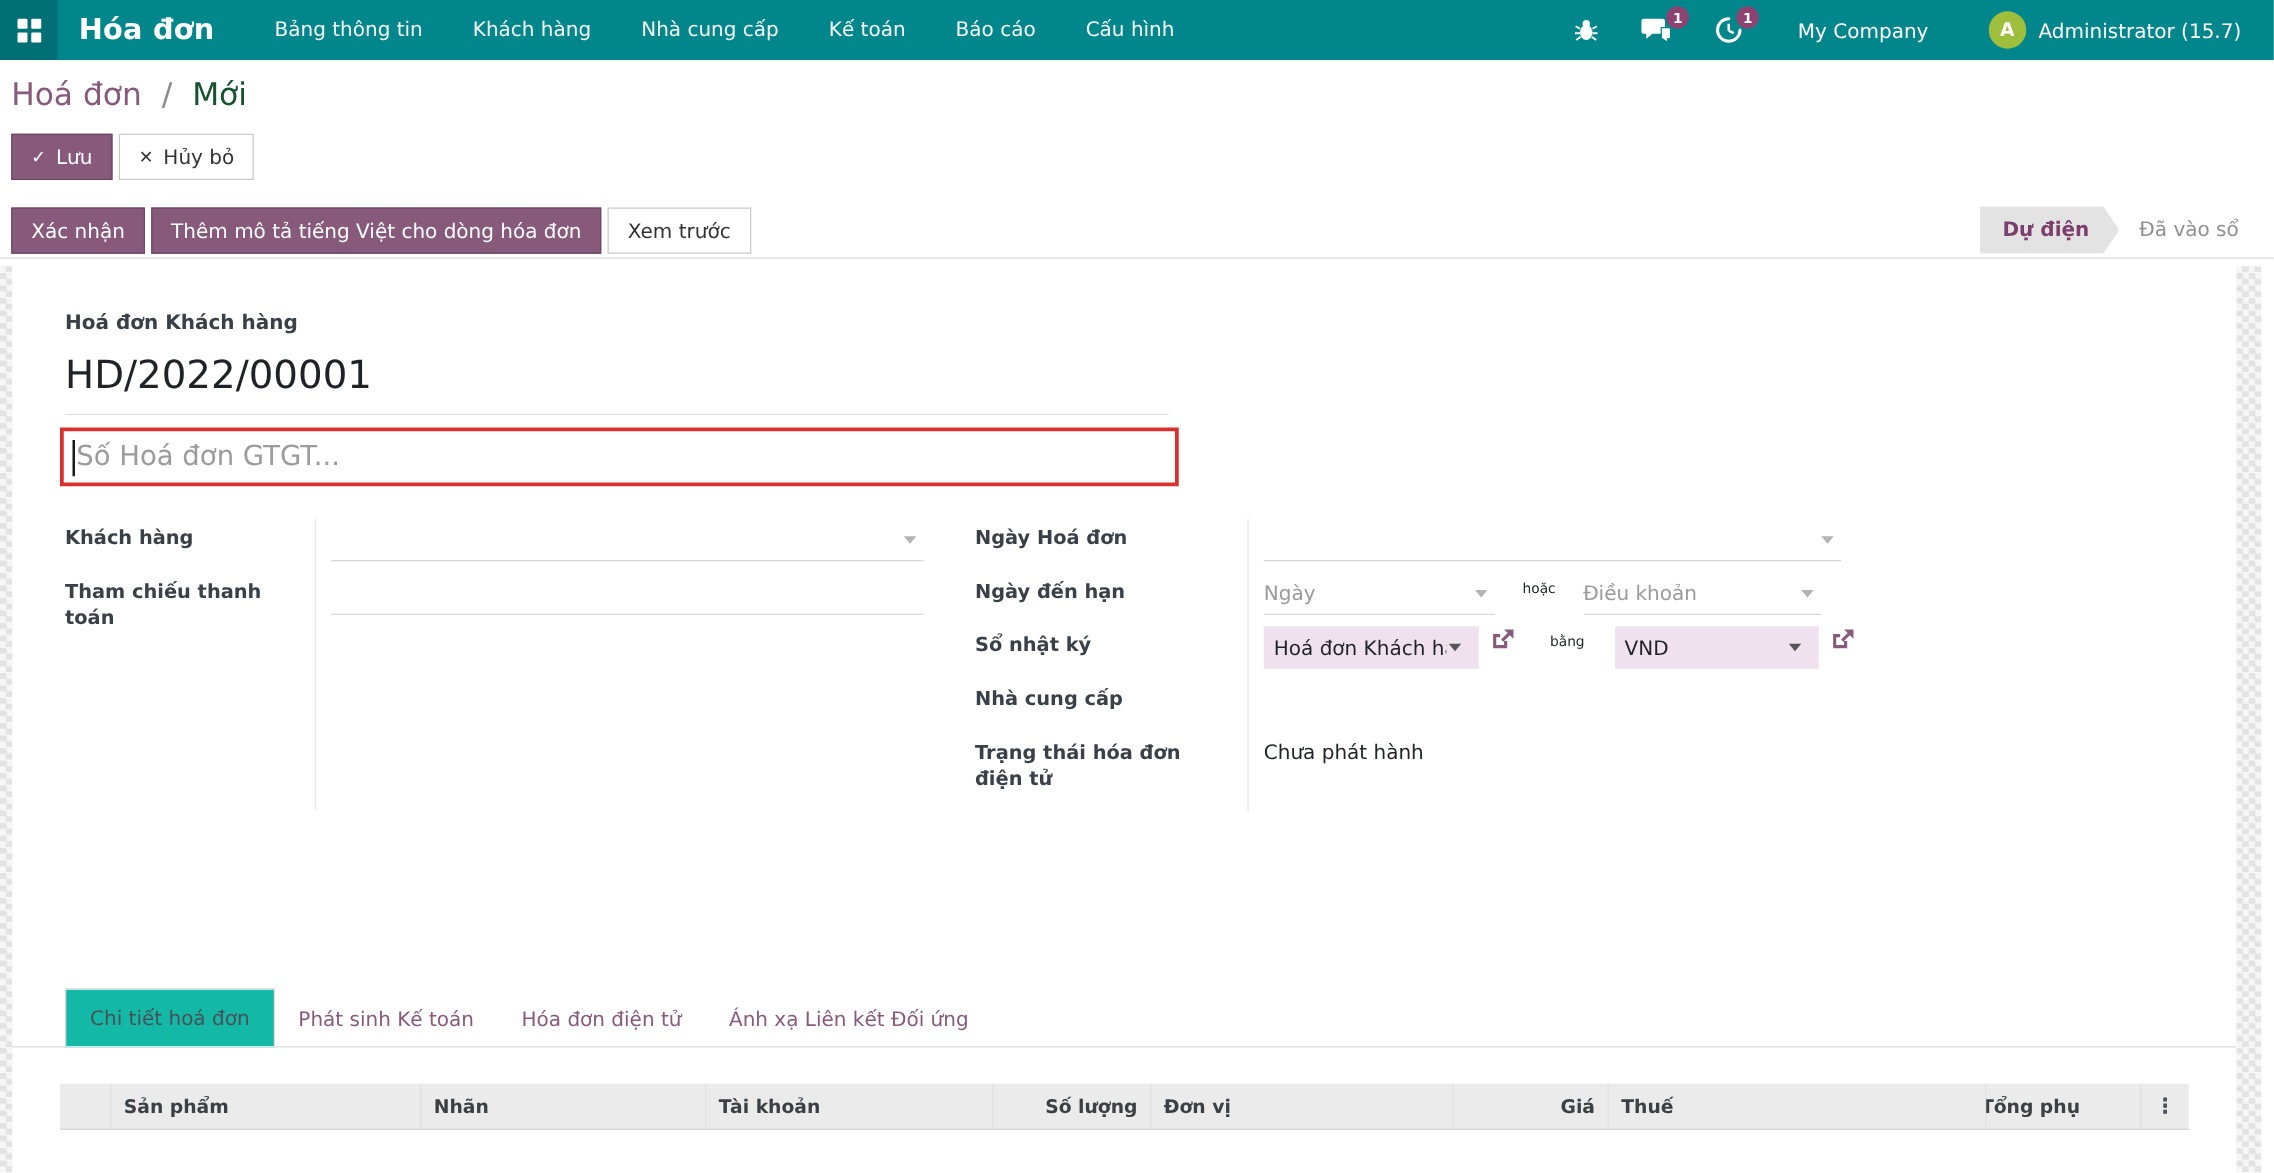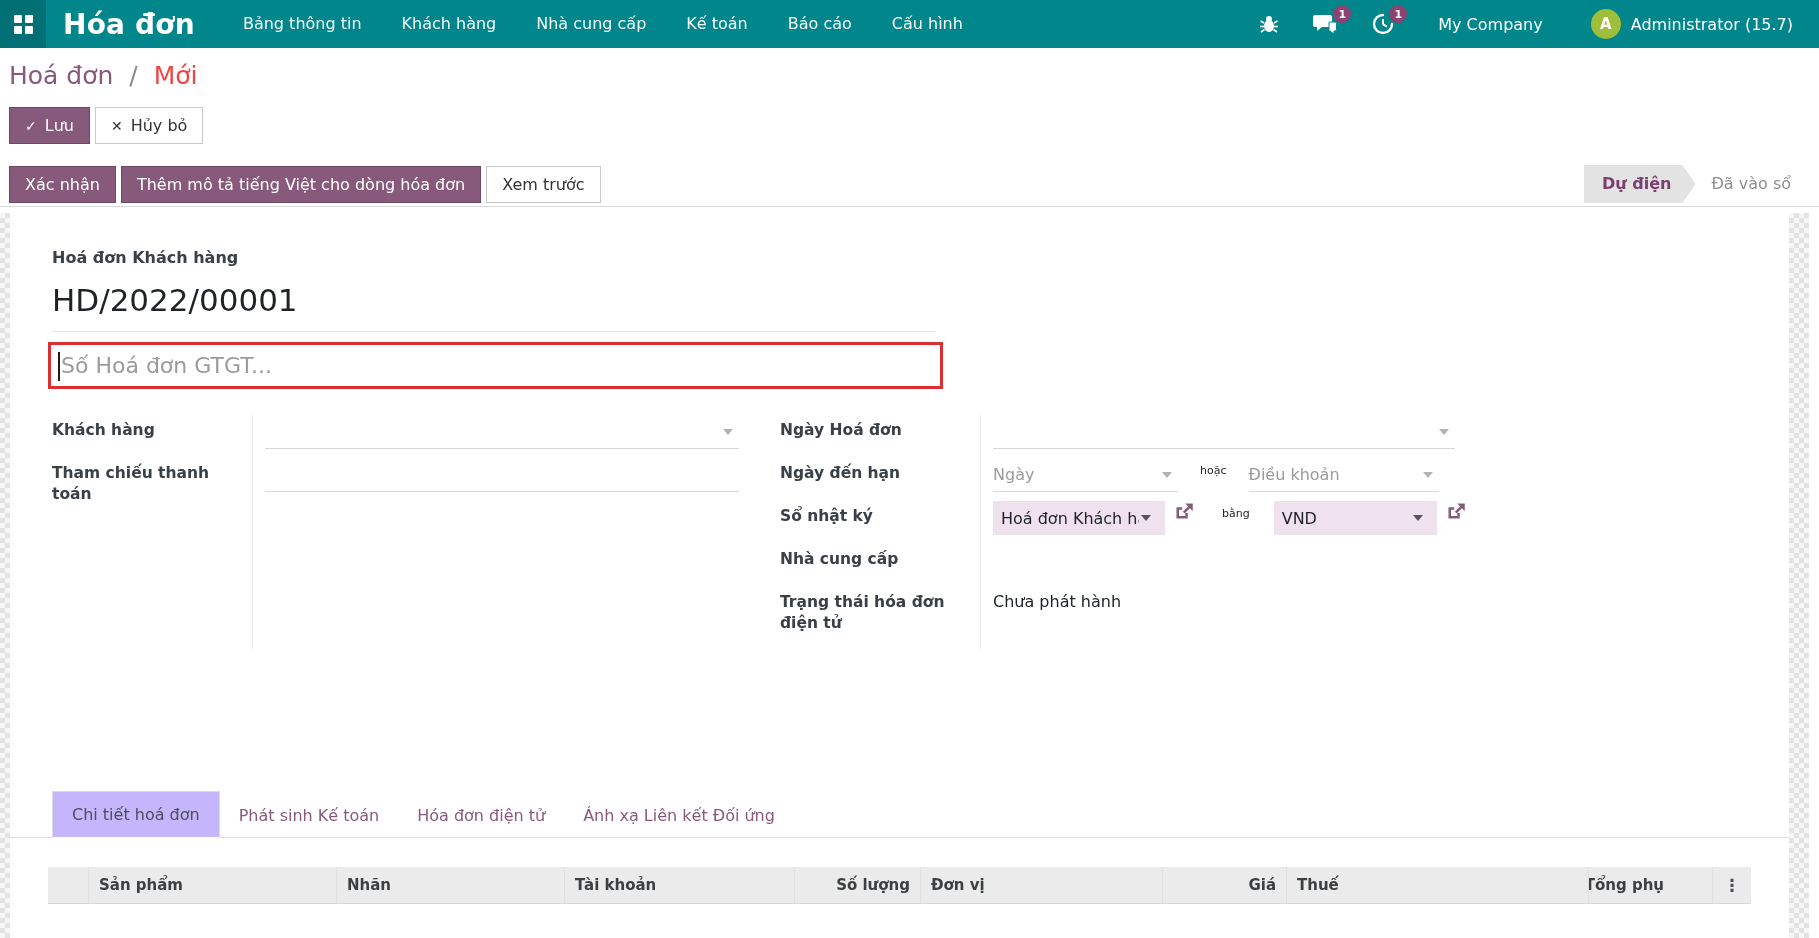--- a/index.html
+++ b/index.html
@@ -6,39 +6,39 @@
   html,body { width:1819px; height:938px; overflow:hidden; background:#fff;
     font-family:"DejaVu Sans","Liberation Sans",sans-serif; color:#212529; }
 
   
   .navbar { position:absolute; top:0; left:0; width:1819px; height:48px;
     background:#00868b; display:flex; align-items:center; color:#fff; z-index:10; }
   .apps-btn { width:46px; height:48px; background:rgba(0,0,0,0.16);
     display:flex; align-items:center; justify-content:center; cursor:pointer; }
   .grid-icon { width:19px; height:19px; display:grid; grid-template-columns:1fr 1fr; gap:3px; }
   .grid-icon span { background:#fff; border-radius:1px; }
-  .brand { font-size:28px; font-weight:700; padding:0 28px 0 17px; letter-spacing:.2px; }
+  .brand { font-size:23px; font-weight:700; padding:0 28px 0 17px; letter-spacing:.2px; }
   .nav-item { font-size:16px; padding:0 20px; line-height:48px; color:rgba(255,255,255,0.96); cursor:pointer; }
   .systray { margin-left:auto; display:flex; align-items:center; padding-right:26px; }
   .tray-icon { position:relative; margin-left:34px; cursor:pointer; display:flex; align-items:center; }
   .badge { position:absolute; top:-8px; right:-13px; min-width:18px; height:18px; border-radius:9px;
     background:#8d4372; color:#fff; font-size:11px; font-weight:700;
     display:flex; align-items:center; justify-content:center; padding:0 4px; }
   .company { font-size:16px; margin-left:44px; cursor:pointer; }
   .usermenu { display:flex; align-items:center; margin-left:48px; cursor:pointer; }
   .avatar { width:30px; height:30px; border-radius:50%; background:#9ebe3c; color:#fff;
     font-size:15px; font-weight:700; display:flex; align-items:center; justify-content:center; }
   .username { font-size:16px; margin-left:10px; }
 
   
   .cpanel { position:absolute; top:48px; left:0; width:1819px; background:#fff; }
   .breadcrumb { margin:13px 0 0 9px; font-size:25px; }
   .bc-parent { color:#875A7B; cursor:pointer; }
   .bc-sep { color:#8a8a8a; margin:0 8px; }
-  .bc-current { color:#ef4444; }
+  .bc-current { color:#14532d; }
   .btn-row1 { margin:17px 0 0 9px; display:flex; gap:5px; }
   .btn { font-size:16px; padding:8px 15px; border:1px solid #c9c9c9; background:#fff;
     color:#333; cursor:pointer; display:inline-flex; align-items:center; gap:8px;
     font-family:inherit; border-radius:0; }
   .btn-primary { background:#875A7B; border-color:#6d4763; color:#fff; }
   .btn .ic { font-size:14px; font-weight:700; }
   .btn-row2 { margin-top:21px; padding:0 12px 3px 9px; border-bottom:1px solid #d9d9d9;
     display:flex; justify-content:space-between; align-items:center; }
   .btn-group-left { display:flex; gap:5px; }
   .statusbar { display:flex; align-items:center; }
@@ -63,21 +63,21 @@
     border:3px solid #dc3030; background:#fff; display:flex; align-items:center; }
   .vat-input { width:100%; height:100%; border:none; outline:none; font-family:inherit;
     font-size:22px; color:#1f2327; padding-left:10px; background:transparent; }
   .vat-input::placeholder { color:#9b9b9b; opacity:1; }
   .text-caret { position:absolute; left:7px; top:7px; width:2px; height:29px; background:#1a1a1a; }
 
   
   .form { margin-top:26px; display:flex; }
   .fgroup { display:flex; align-items:stretch; }
   .fgroup.left { width:728px; }
-  .fgroup.right { width:760px; }
+  .fgroup.right { width:760px;gap:18px; }
   .fcol-labels { width:200px; flex:none; }
   .fcol-values { flex:1; border-left:1px solid #e8e8e8; padding-left:12px; }
   .frow { height:43px; display:flex; align-items:flex-start; }
   .frow.tall { height:62px; }
   .flabel { font-size:15.5px; font-weight:700; color:#3a4047; padding-top:5px; line-height:1.35; padding-right:14px; }
   .ufield { border-bottom:1px solid #d8d8d8; height:34px; display:flex; align-items:center;
     font-size:16px; color:#9a9a9a; cursor:pointer; }
   .ufield .spacer { flex:1; }
   .caret-down { width:0; height:0; border-left:5px solid transparent; border-right:5px solid transparent;
     border-top:6px solid #b3b3b3; margin-right:6px; flex:none; }
@@ -90,21 +90,21 @@
   .m2o-box { background:#f0e1ef; height:34px; display:flex; align-items:center;
     padding:0 8px; font-size:16px; color:#1f2327; cursor:pointer; }
   .m2o-text { white-space:nowrap; overflow:hidden; max-width:148px; }
   .ext-link { margin-left:9px; cursor:pointer; display:flex; align-items:center; }
   .plain-value { font-size:16px; color:#212529; padding-top:5px; }
 
   
   .tabs { margin-top:142px; margin-left:-42px; padding-left:42px; border-bottom:1px solid #dcdcdc;
     display:flex; align-items:flex-end; }
   .tab { font-size:16px; padding:13px 19px; color:#875A7B; cursor:pointer; margin-bottom:-1px; }
-  .tab.active { color:#495057; background:#c4b5fd; border:1px solid #dcdcdc; border-bottom:1px solid #fff; }
+  .tab.active { color:#495057; background:#14b8a6; border:1px solid #dcdcdc; border-bottom:1px solid #fff; }
 
   
   .lines-table { margin:29px 0 0 -4px; width:1703px; }
   .lt-header { display:flex; background:#ebebeb; height:37px; align-items:center;
     border-bottom:1px solid #d6d6d6; font-size:15px; font-weight:700; color:#3c4043; }
   .lt-cell { padding:0 10px; overflow:hidden; white-space:nowrap; height:100%;
     display:flex; align-items:center; border-left:1px solid #e0e0e0; }
   .lt-cell:first-child { border-left:none; }
   .lt-cell.num { justify-content:flex-end; }
   .c-handle { width:40px; flex:none; }

